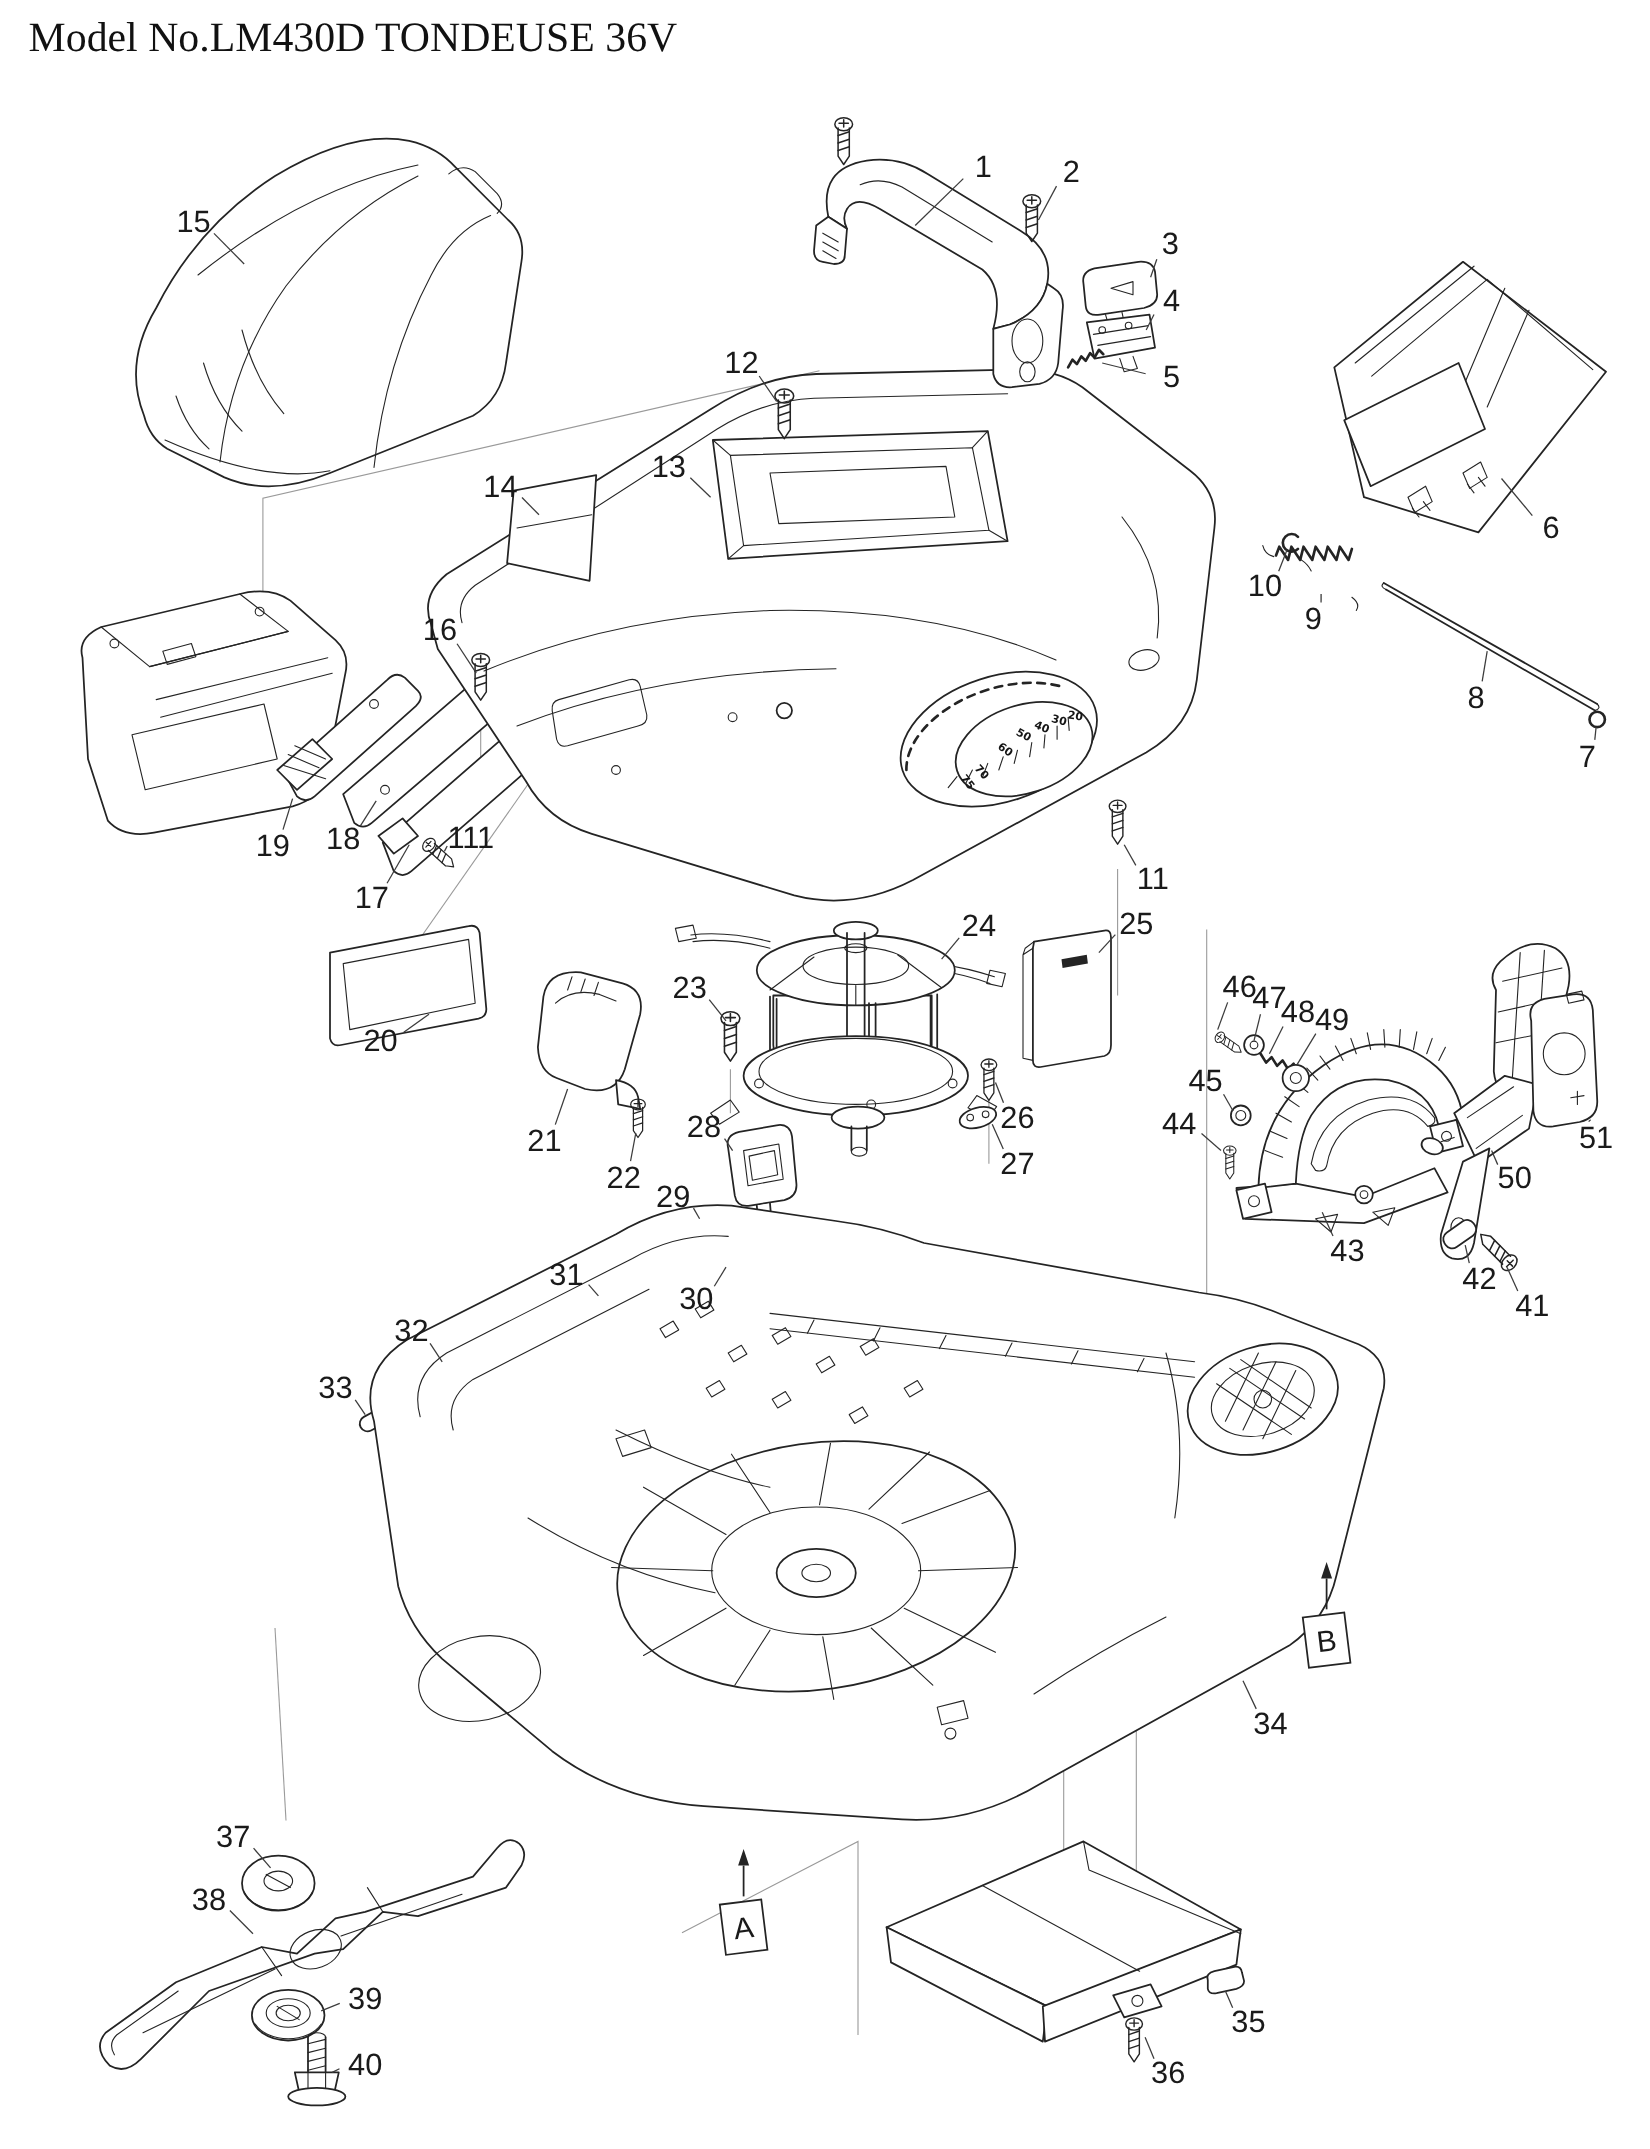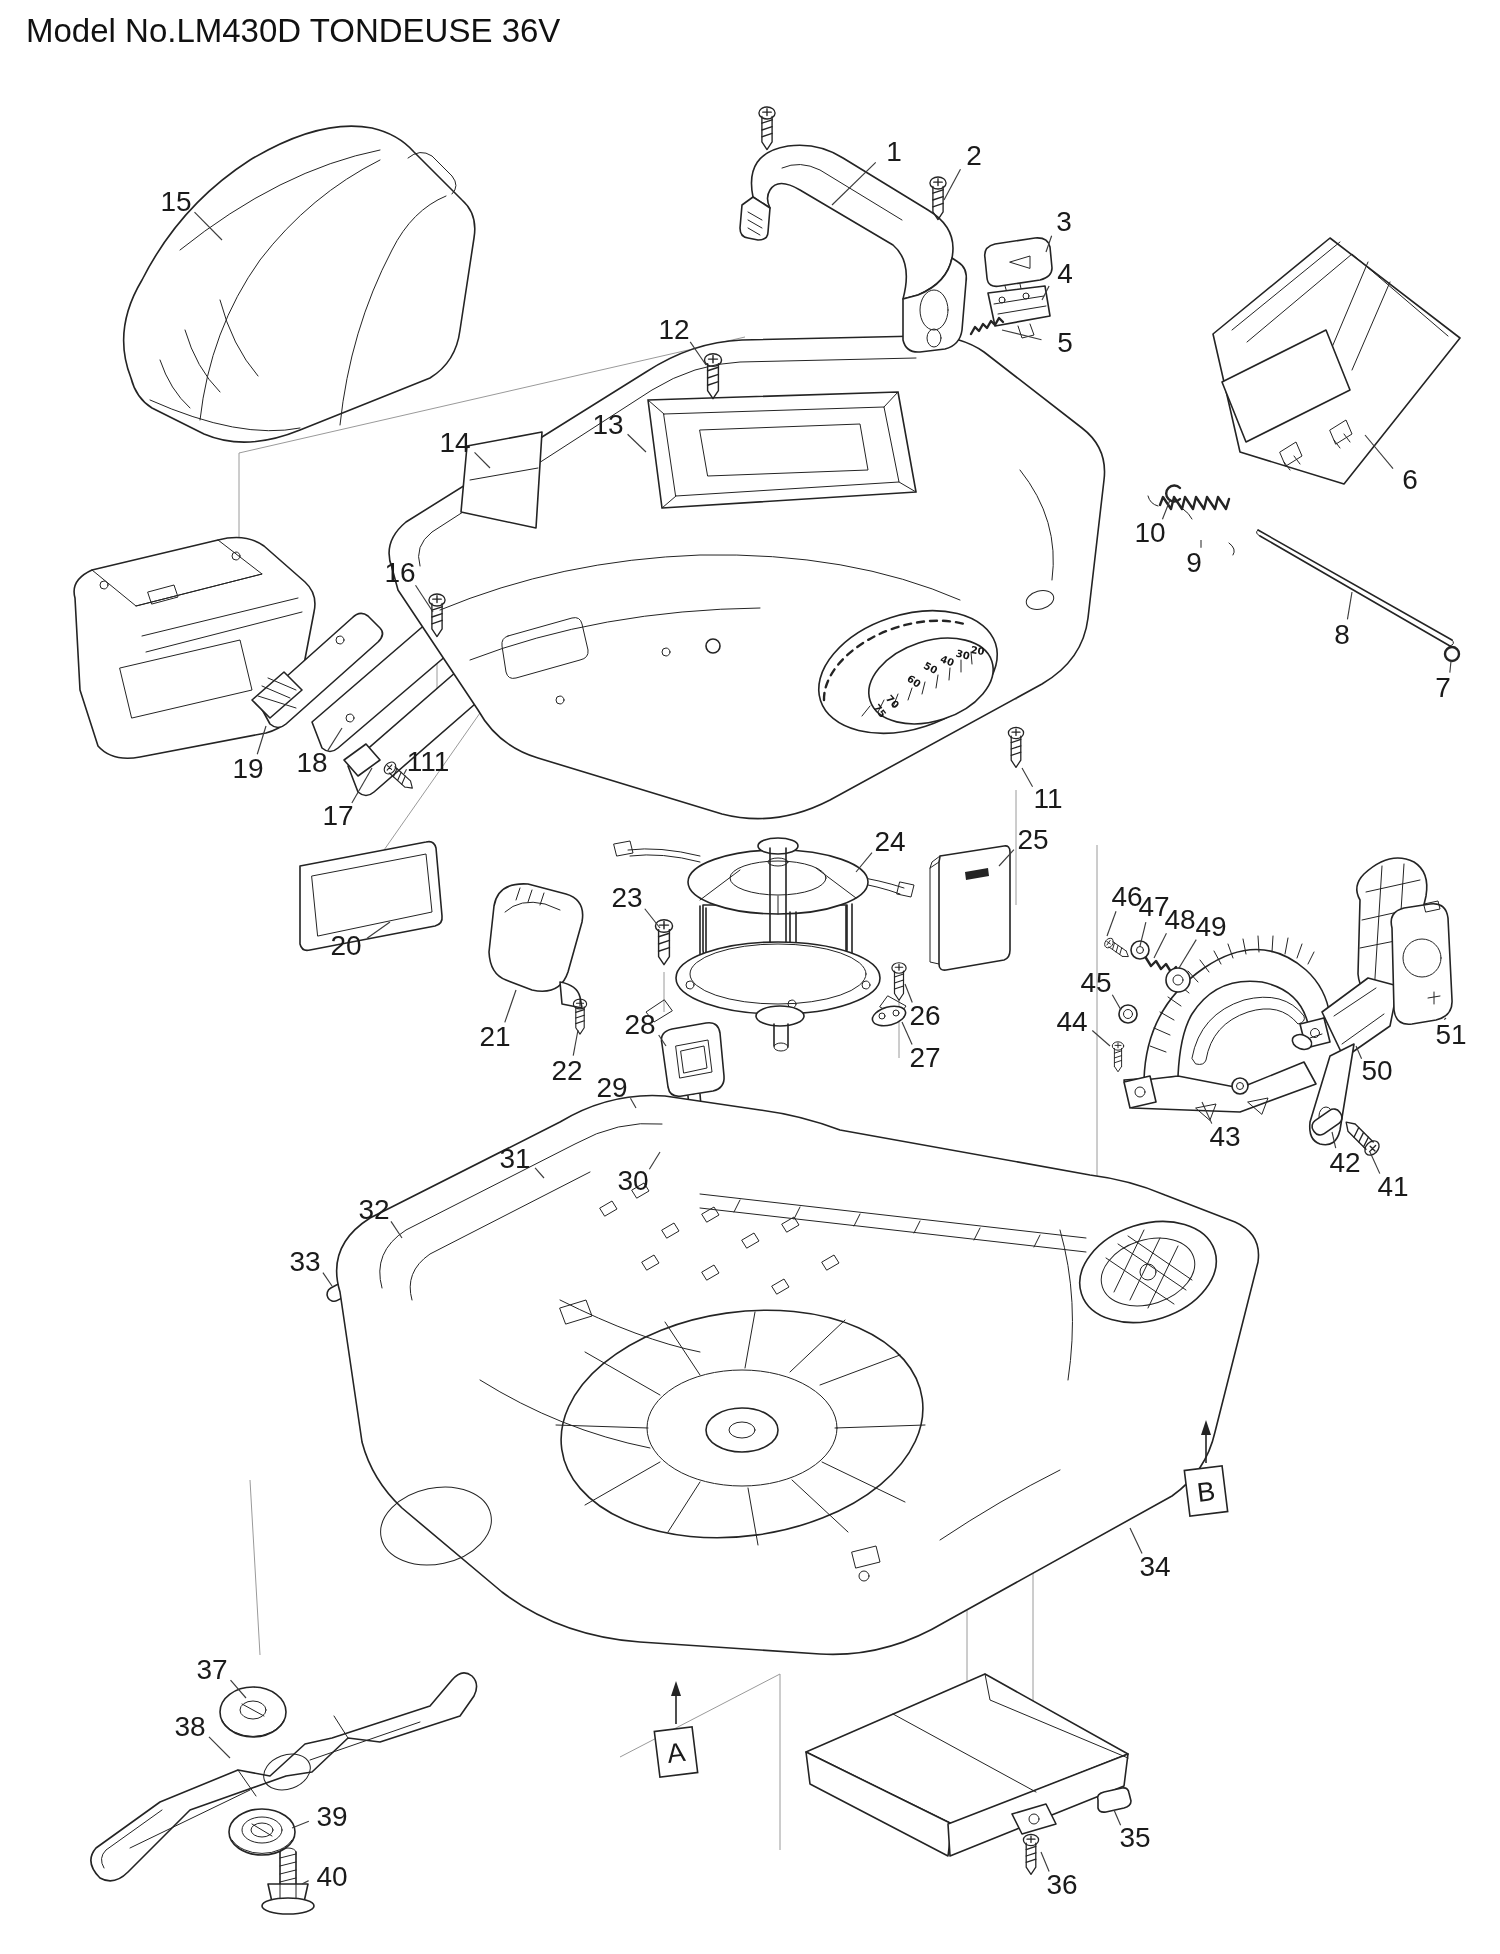--- a/index.html
+++ b/index.html
@@ -1,19 +1,19 @@
 <!DOCTYPE html>
 <html><head>
 <meta charset="utf-8">
 <style>
   html,body{margin:0;padding:0;background:#fff;}
   body{width:1500px;height:1954px;position:relative;overflow:hidden;
        font-family:"Liberation Sans",sans-serif;}
-  #title{position:absolute;left:26px;top:12px;font-size:33px;color:#111;
-         letter-spacing:0px;font-weight:400;}
+  #title{position:absolute;left:26px;top:12px;font-size:38px;color:#111;
+         letter-spacing:0px;font-weight:400;font-family:Liberation Serif, serif;}
   #stage{position:absolute;left:0;top:0;width:1500px;height:1954px;}
   svg{display:block}
   .art{stroke:#242424;fill:none;stroke-width:1.6;stroke-linejoin:round;stroke-linecap:round;}
   .art .w{fill:#ffffff;}
   .art .thin{stroke-width:1;}
   .art .thick{stroke-width:2.4;}
   .cons{stroke:#9a9a9a;stroke-width:1;fill:none;}
   .leader{stroke:#3c3c3c;stroke-width:1.15;}
   .lbl{font-family:"Liberation Sans",sans-serif;font-size:28px;fill:#1a1a1a;text-anchor:middle;}
   .dial{font-family:"DejaVu Sans",sans-serif;font-size:10px;font-weight:bold;fill:#151515;text-anchor:middle;}

